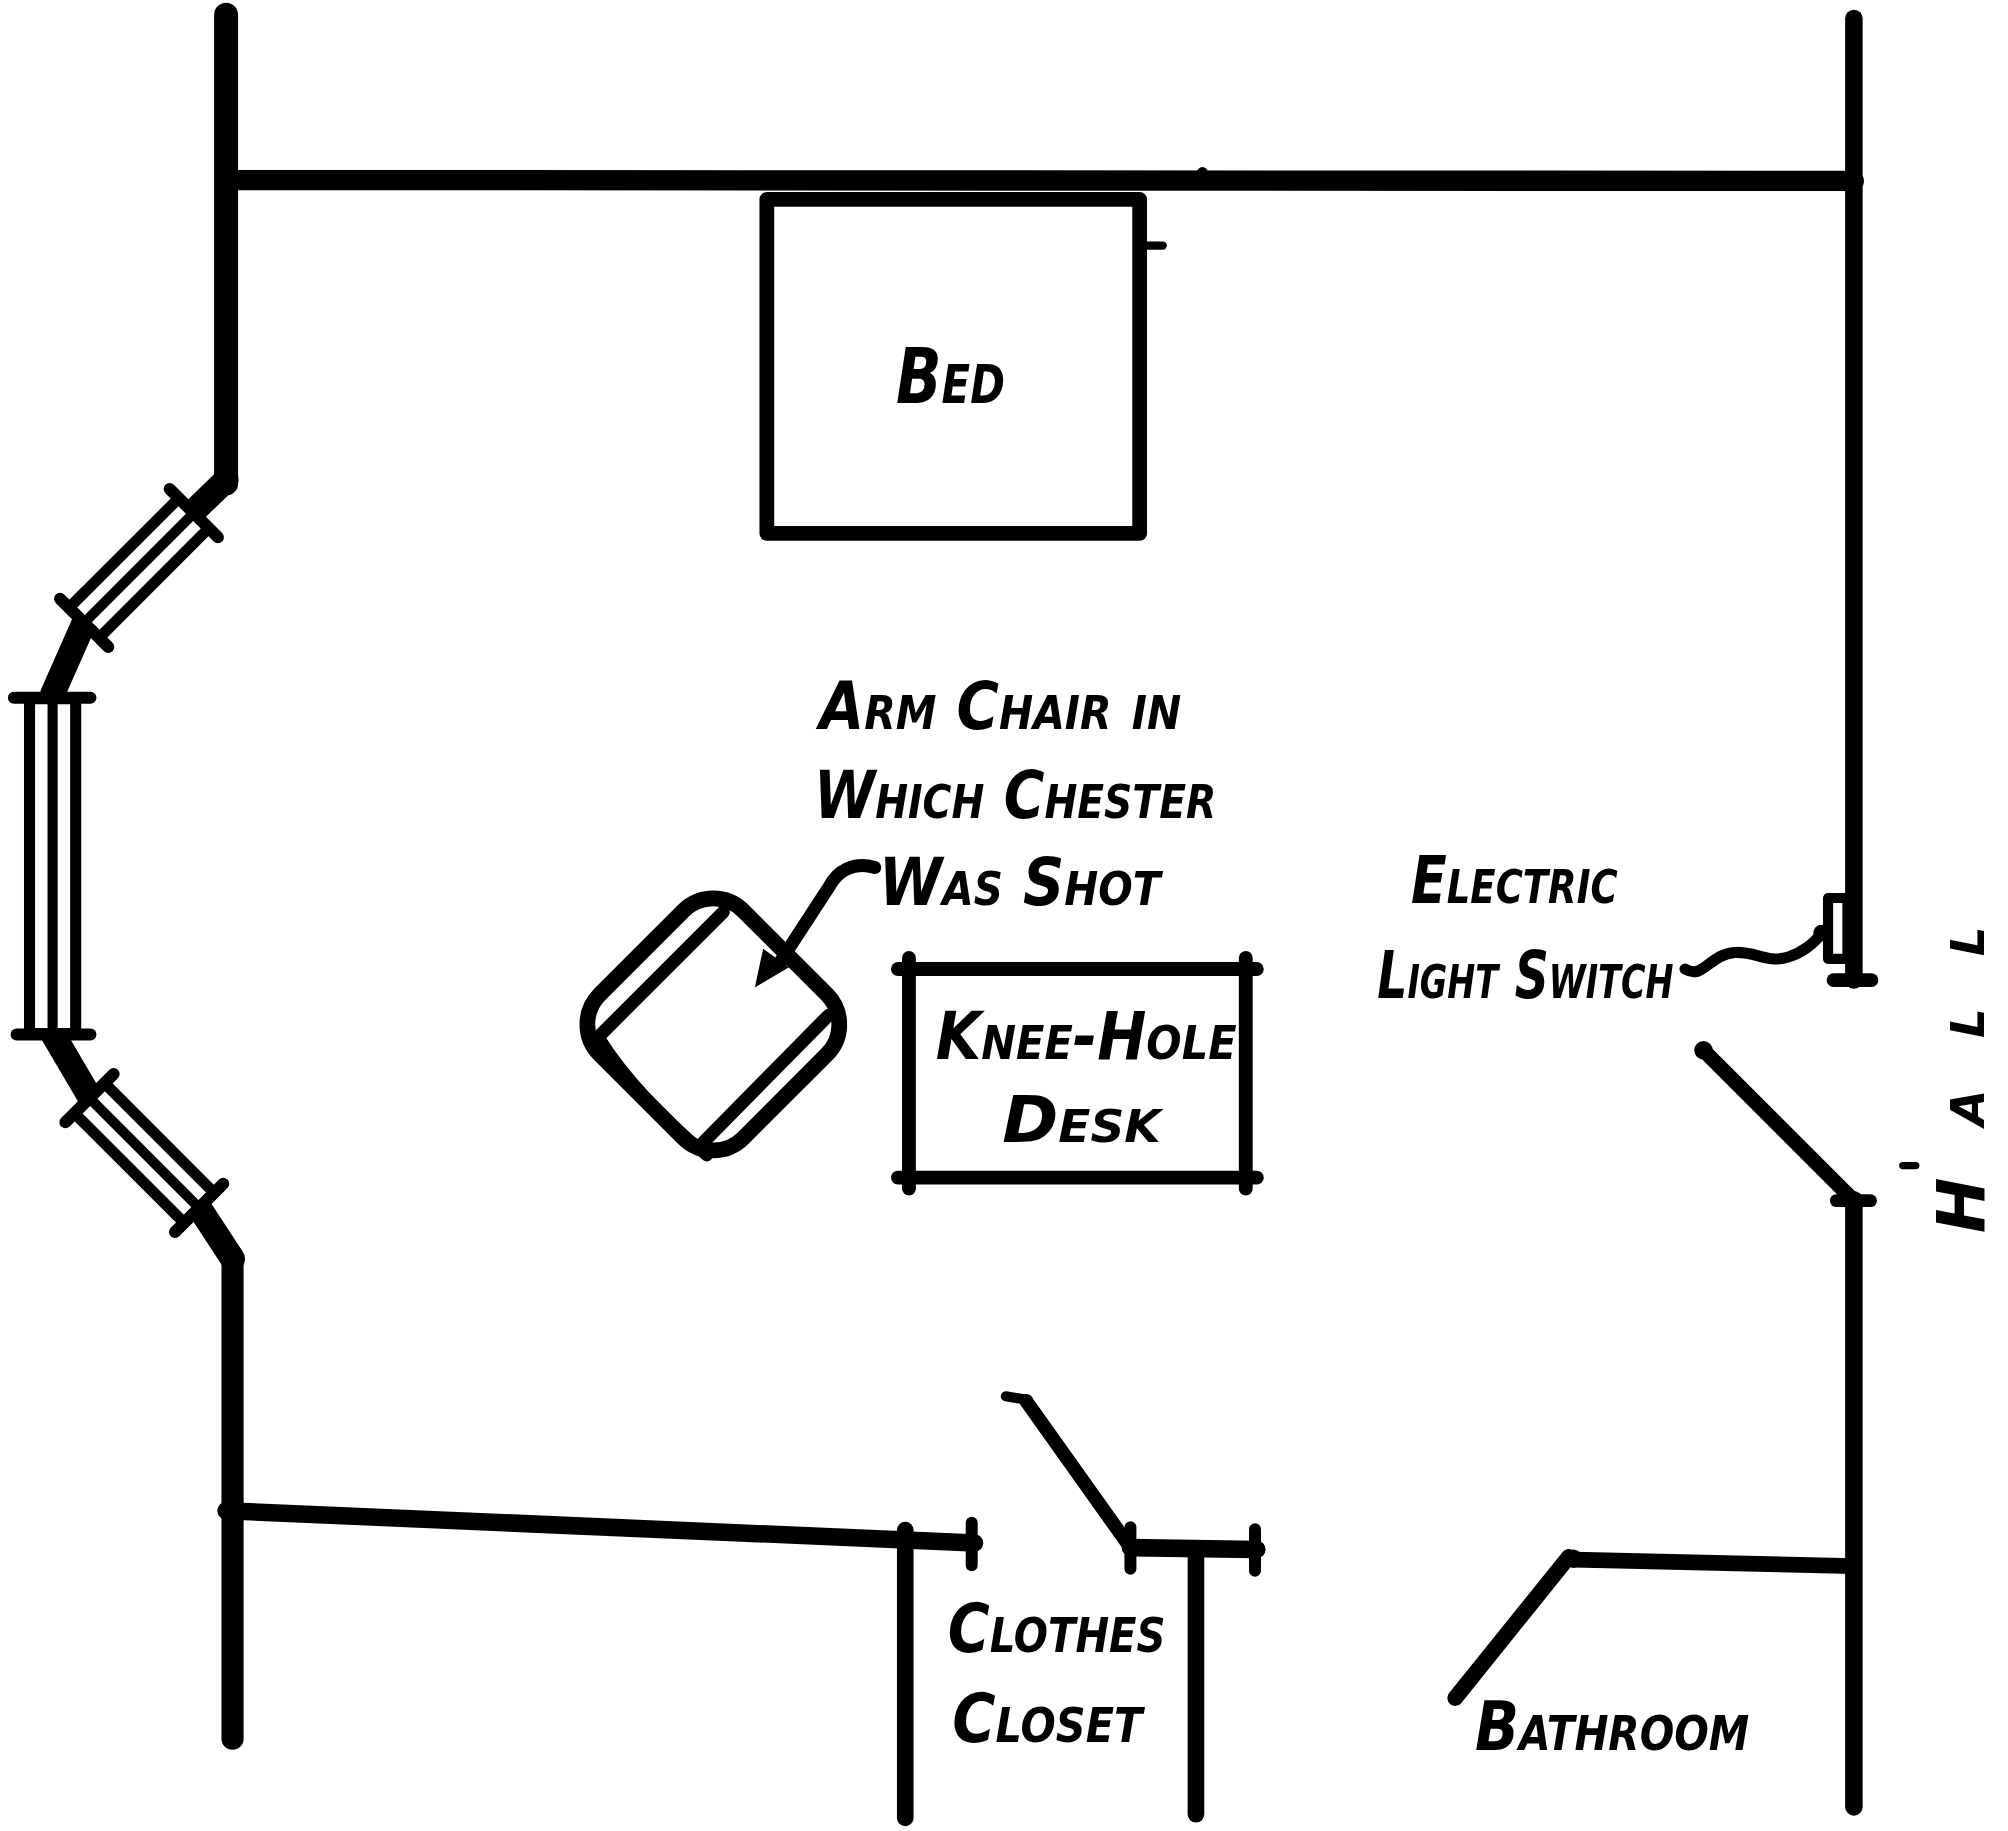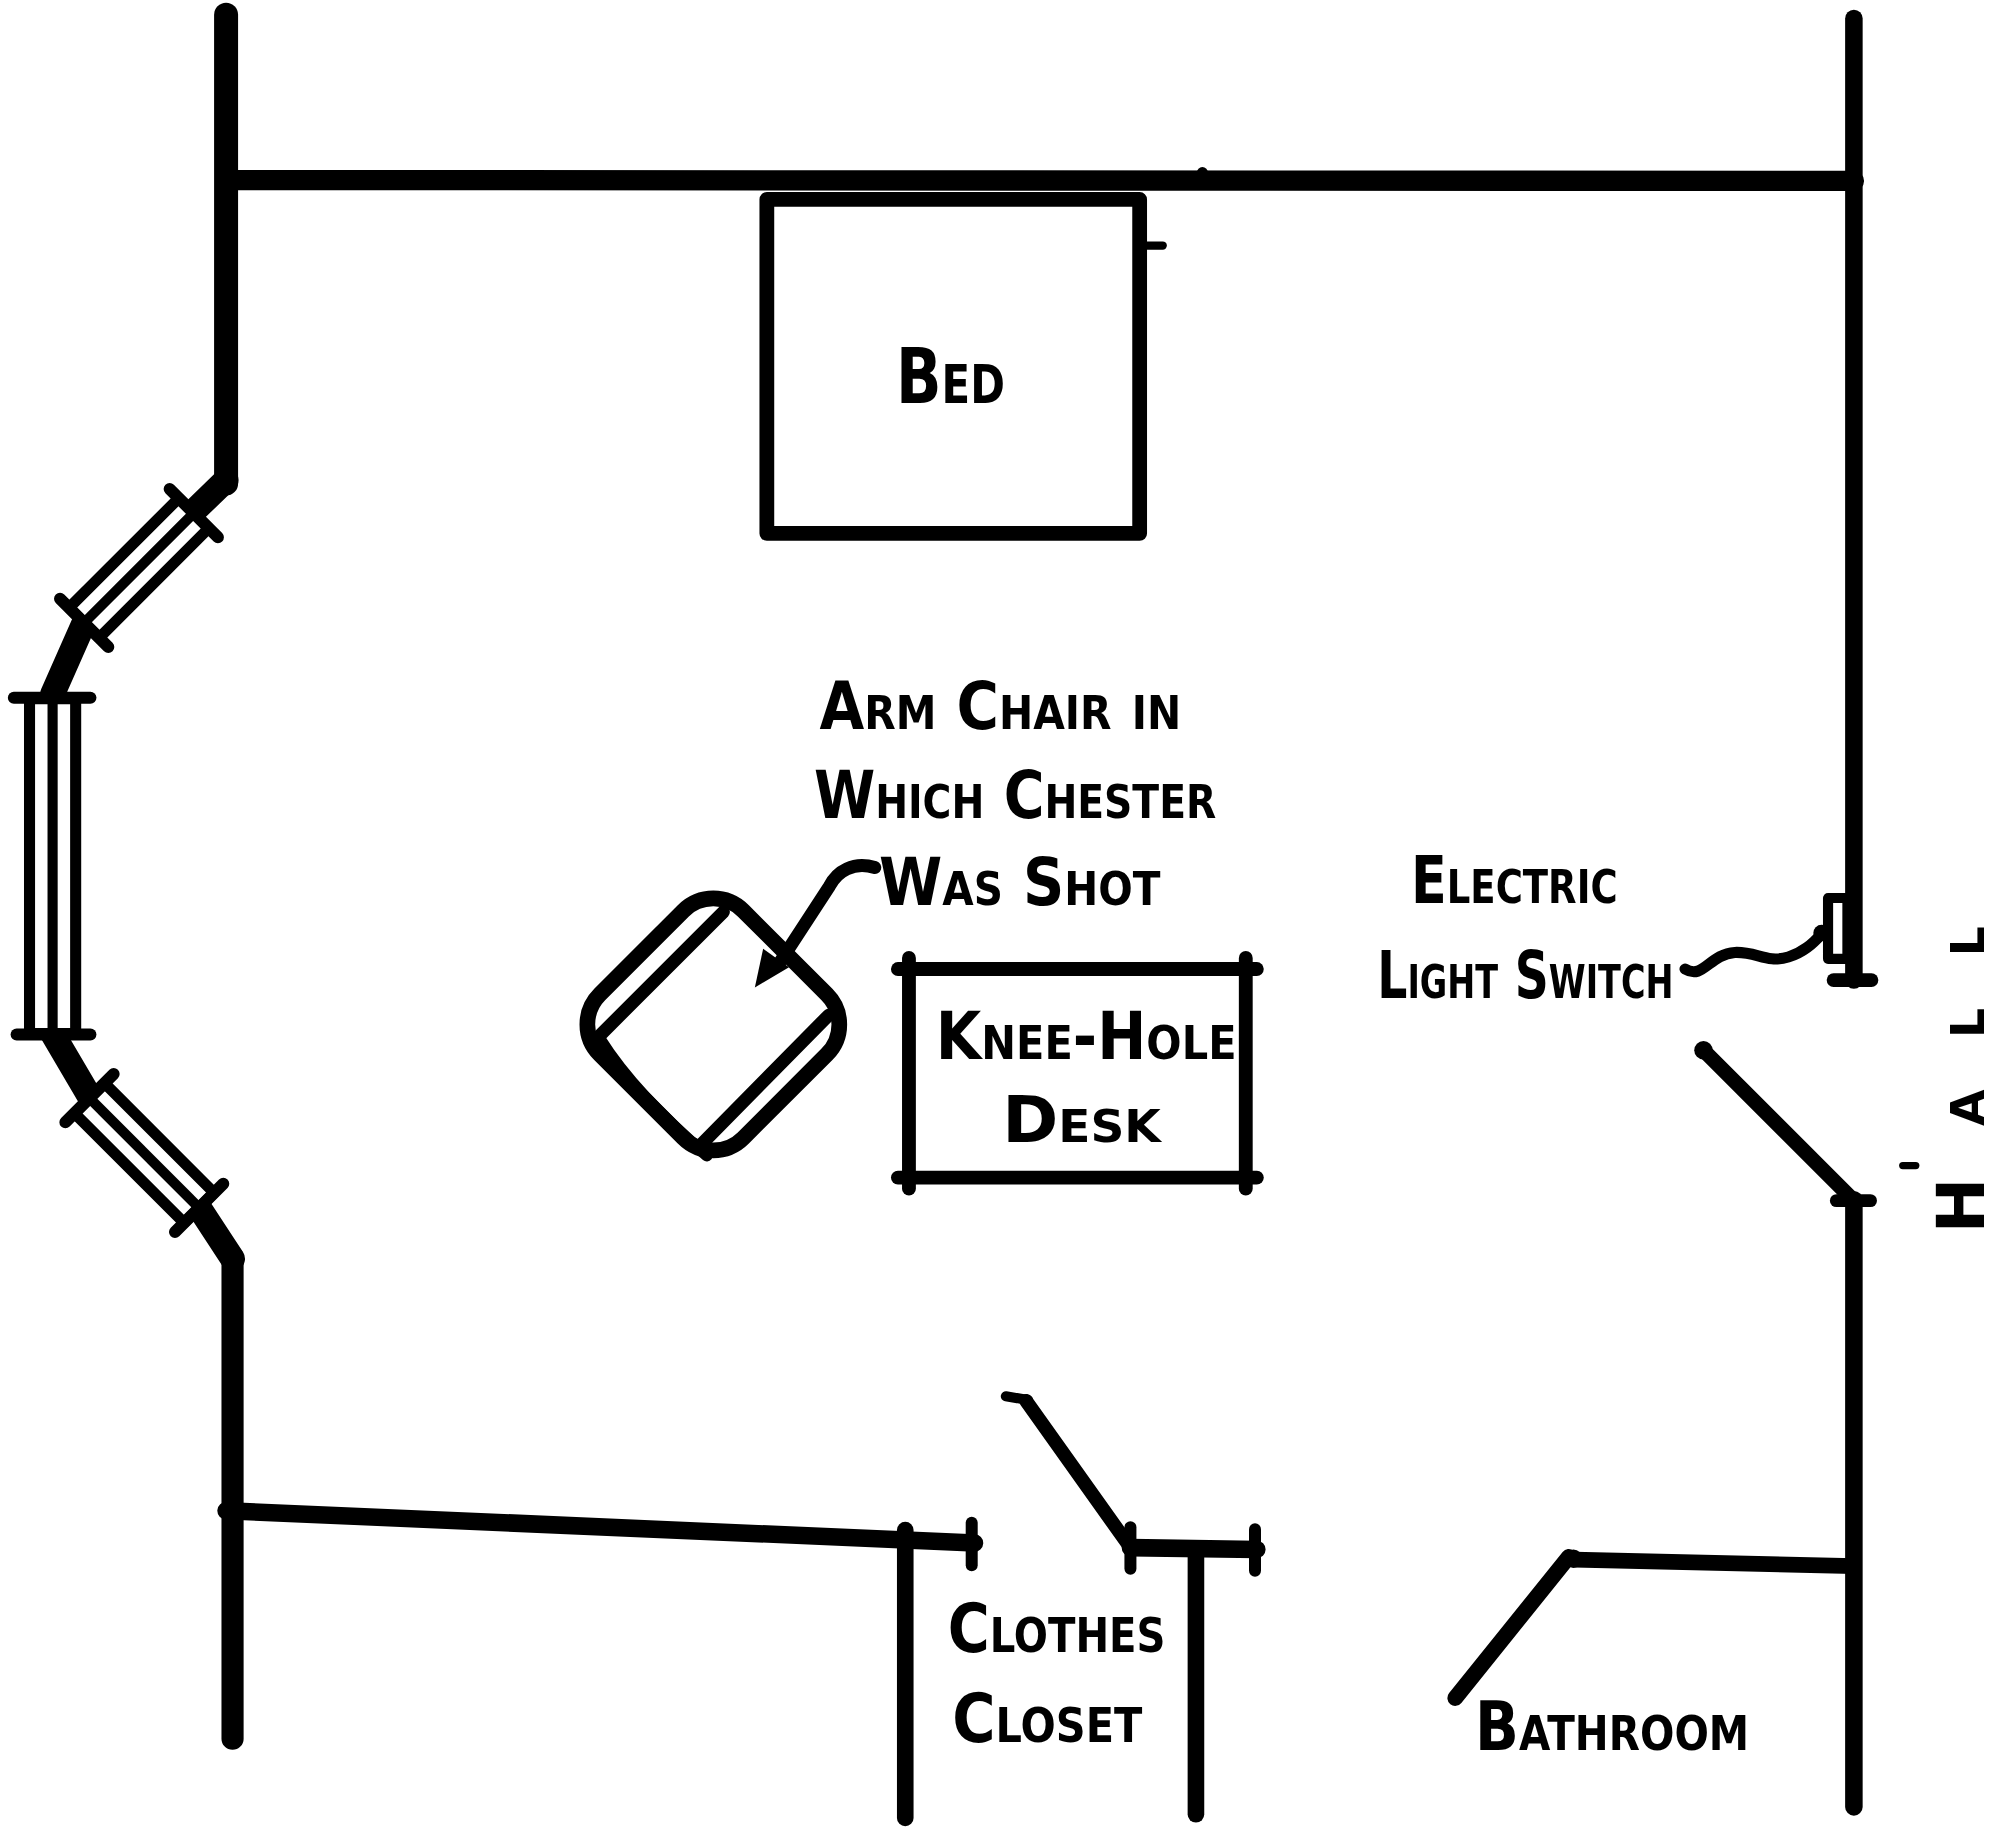--- a/index.html
+++ b/index.html
@@ -1,16 +1,16 @@
 <!DOCTYPE html>
 <html style="font-size:14.8px"><head>
 <meta charset="utf-8">
 <style>
   html,body { margin:0; padding:0; background:#ffffff; }
-  .page { width:2008px; height:1831px; position:relative; background:#ffffff; overflow:hidden; }
+  .page { width:2008px; height:1831px; position:relative; background:#ffffff; overflow:hidden;font-style:italic; }
   svg { display:block; }
   .ink   { stroke:#000000; fill:none; stroke-linecap:round; stroke-linejoin:round; }
   .fillw { fill:#ffffff; }
   .filli { fill:#000000; stroke:none; }
   text {
     font-family:"DejaVu Sans","Liberation Sans",sans-serif;
     font-weight:bold;
     font-variant:small-caps;
     fill:#000000;
     text-anchor:middle;

